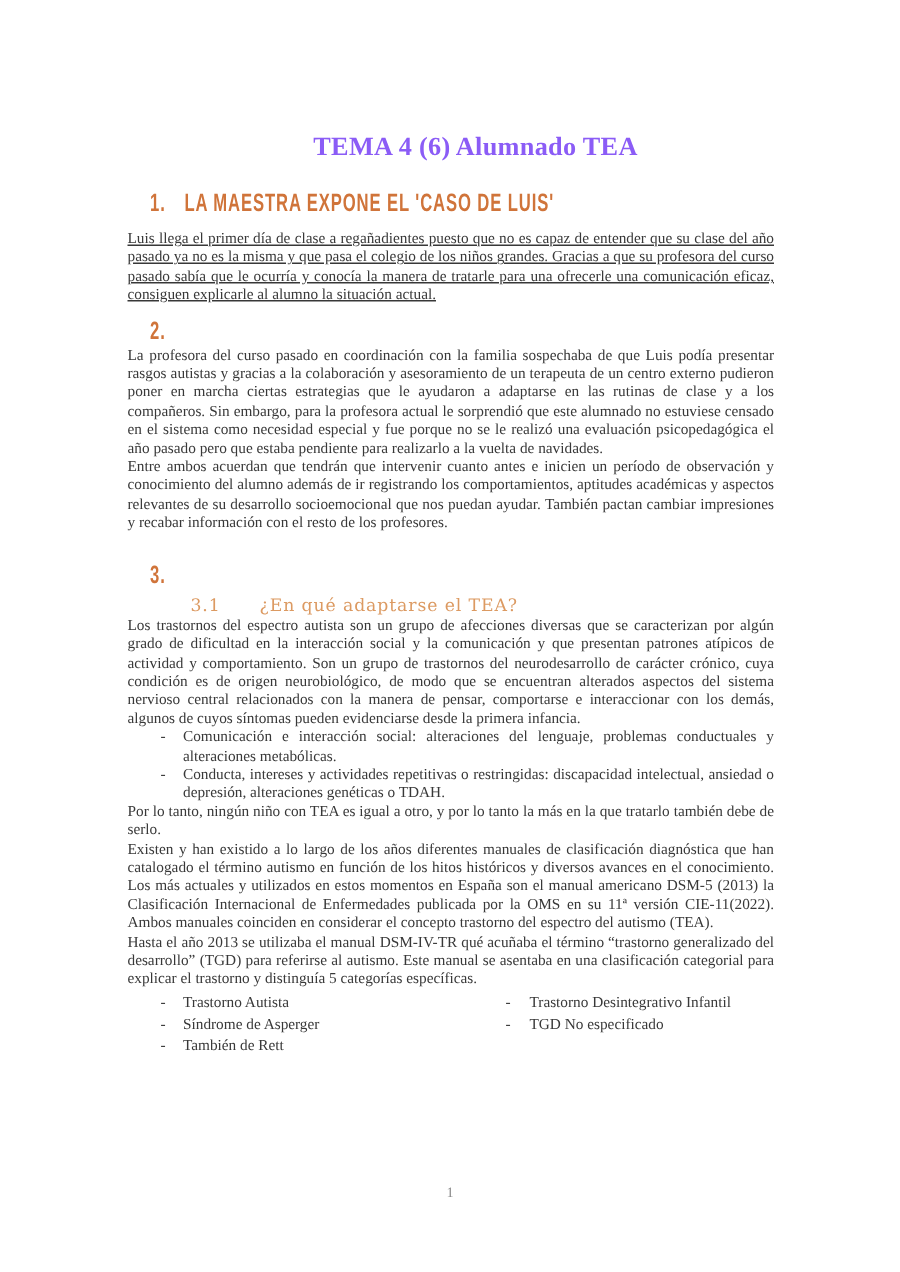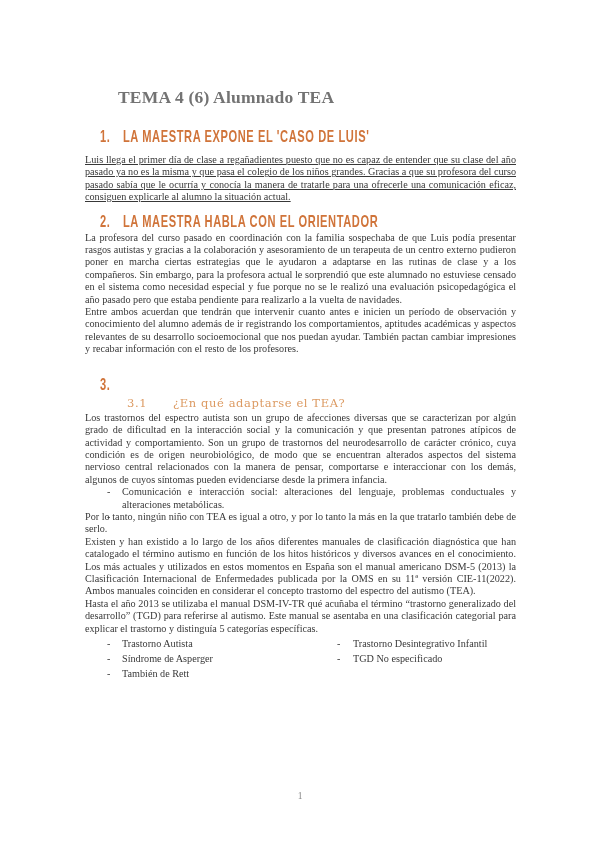--- a/index.html
+++ b/index.html
@@ -14,22 +14,23 @@
     font-family: "Liberation Serif", serif;
     color: #383838;
   }
   
   .doc-title {
     margin: 0 0 0 33px;
     font-family: "Liberation Serif", serif;
     font-weight: bold;
     font-size: 17.5px;
     line-height: 22px;
-    color: #737373;
+    color: #8b5cf6;
     letter-spacing: 0.2px;
+    text-align: center;
   }
   
   .h2 {
     display: flex;
     align-items: baseline;
     padding-left: 15px;
     color: #d0743a;
     font-family: "Liberation Sans", sans-serif;
     font-weight: bold;
     font-size: 15px;
@@ -113,21 +114,20 @@
   <h1 class="doc-title">TEMA 4 (6) Alumnado TEA</h1>
 
   <div class="h2 h2-1">
     <span class="h2-num"><span class="squish">1.</span></span>
     <span class="h2-text"><span class="squish">LA MAESTRA EXPONE EL 'CASO DE LUIS'</span></span>
   </div>
   <p class="body-p p-after-h">Luis llega el primer día de clase a regañadientes puesto que no es capaz de entender que su clase del año pasado ya no es la misma y que pasa el colegio de los niños grandes. Gracias a que su profesora del curso pasado sabía que le ocurría y conocía la manera de tratarle para una ofrecerle una comunicación eficaz, consiguen explicarle al alumno la situación actual.</p>
 
   <div class="h2 h2-2">
     <span class="h2-num"><span class="squish">2.</span></span>
-    <span class="h2-text"><span class="squish">LA MAESTRA HABLA CON EL ORIENTADOR</span></span>
   </div>
   <p class="body-p">La profesora del curso pasado en coordinación con la familia sospechaba de que Luis podía presentar rasgos autistas y gracias a la colaboración y asesoramiento de un terapeuta de un centro externo pudieron poner en marcha ciertas estrategias que le ayudaron a adaptarse en las rutinas de clase y a los compañeros. Sin embargo, para la profesora actual le sorprendió que este alumnado no estuviese censado en el sistema como necesidad especial y fue porque no se le realizó una evaluación psicopedagógica el año pasado pero que estaba pendiente para realizarlo a la vuelta de navidades.</p>
   <p class="body-p">Entre ambos acuerdan que tendrán que intervenir cuanto antes e inicien un período de observación y conocimiento del alumno además de ir registrando los comportamientos, aptitudes académicas y aspectos relevantes de su desarrollo socioemocional que nos puedan ayudar. También pactan cambiar impresiones y recabar información con el resto de los profesores.</p>
 
   <div class="h2 h2-3">
     <span class="h2-num"><span class="squish">3.</span></span>
   </div>
   <div class="h3">
     <span class="h3-num">3.1</span>
     <span class="h3-text">¿En qué adaptarse el TEA?</span>
@@ -135,20 +135,21 @@
 
   <p class="body-p"><span>Los trastornos del espectro autista son un grupo de afecciones diversas que se caracterizan por algún grado </span><b>de dificultad en la interacción social y la comunicación y que presentan patrones atípicos de actividad y comportamiento</b><span>. Son un grupo de trastornos del neurodesarrollo de carácter crónico, cuya condición es de origen neurobiológico, de modo que se encuentran alterados aspectos del sistema nervioso central relacionados con la manera de pensar, comportarse e interaccionar con los demás, algunos de cuyos síntomas pueden evidenciarse desde la primera infancia.</span></p>
 
 
   <div class="bullet">
     <span class="dash">-</span>
     <span>Comunicación e interacción social: alteraciones del lenguaje, problemas conductuales y alteraciones metabólicas.</span>
   </div>
   <div class="bullet">
     <span class="dash">-</span>
+    <span>Conducta, intereses y actividades repetitivas o restringidas: discapacidad intelectual, ansiedad o depresión, alteraciones genéticas o TDAH.</span>
   </div>
 
   <p class="body-p">Por lo tanto, ningún niño con TEA es igual a otro, y por lo tanto la más en la que tratarlo también debe de serlo.</p>
   <p class="body-p">Existen y han existido a lo largo de los años diferentes manuales de clasificación diagnóstica que han catalogado el término autismo en función de los hitos históricos y diversos avances en el conocimiento. Los más actuales y utilizados en estos momentos en España son el manual americano DSM-5 (2013) la Clasificación Internacional de Enfermedades publicada por la OMS en su 11ª versión CIE-11(2022). Ambos manuales coinciden en considerar el concepto trastorno del espectro del autismo (TEA).</p>
 
   <p class="body-p"><span>Hasta el año 2013 se utilizaba el manual DSM-IV-TR qué acuñaba el término “trastorno generalizado del desarrollo” (TGD) para referirse al autismo. Este manual se asentaba en una clasificación </span><b>categorial</b><span> para explicar el trastorno y distinguía 5 categorías específicas.</span></p>
 
   <div class="cat-cols">
     <div class="cat-col-left">
       <div class="cat-item">

